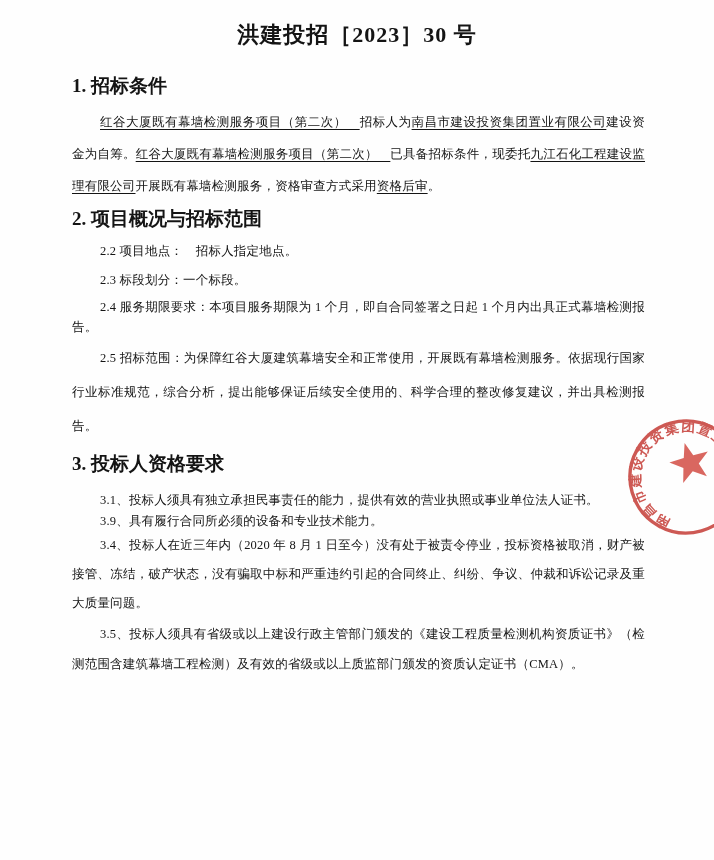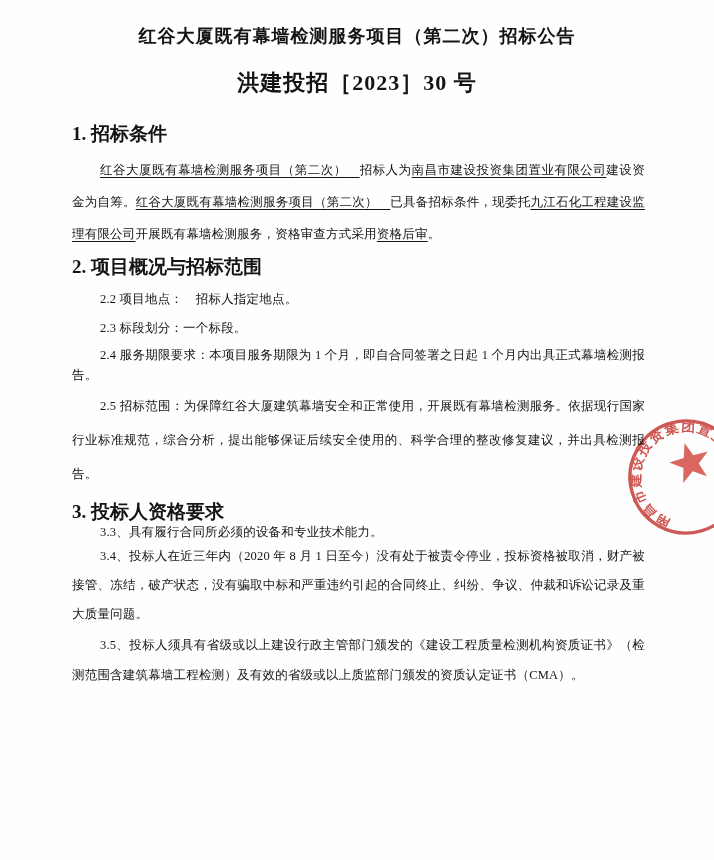--- a/index.html
+++ b/index.html
@@ -72,36 +72,36 @@
     font-weight:bold;
     letter-spacing:1.5px;
     fill:#c8423c;
   }
 </style>
 </head>
 <body>
 
 <div class="page">
 
-  <div class="title">红谷大厦既有幕墙检测服务项目（第二次）招标公告</div>
   <div class="docnum">洪建投招［2023］30 号</div>
 
   <div class="content">
 
     <div class="sec-heading h1">1. 招标条件</div>
     <p class="body-p p-cond"><span class="ul">红谷大厦既有幕墙检测服务项目（第二次）　</span><span>招标人为</span><span class="ul">南昌市建设投资集团置业有限公司</span><span>建设资金为自筹。</span><span class="ul">红谷大厦既有幕墙检测服务项目（第二次）　</span><span>已具备招标条件，现委托</span><span class="ul">九江石化工程建设监理有限公司</span><span>开展既有幕墙检测服务，资格审查方式采用</span><span class="ul">资格后审</span><span>。</span></p>
 
     <div class="sec-heading h2">2. 项目概况与招标范围</div>
     <p class="body-p mt13">2.2 项目地点：　招标人指定地点。</p>
     <p class="body-p mt9">2.3 标段划分：一个标段。</p>
     <p class="body-p mt3">2.4 服务期限要求：本项目服务期限为 1 个月，即自合同签署之日起 1 个月内出具正式幕墙检测报告。</p>
     <p class="body-p mt4 lh26">2.5 招标范围：为保障红谷大厦建筑幕墙安全和正常使用，开展既有幕墙检测服务。依据现行国家行业标准规范，综合分析，提出能够保证后续安全使用的、科学合理的整改修复建议，并出具检测报告。</p>
 
     <div class="sec-heading h3">3. 投标人资格要求</div>
-    <p class="body-p mt1">3.3、具有履行合同所必须的设备和专业技术能力。</p>
+    <p class="body-p mt17">3.1、投标人须具有独立承担民事责任的能力，提供有效的营业执照或事业单位法人证书。</p>
+    <p class="body-p mt1">3.9、具有履行合同所必须的设备和专业技术能力。</p>
     <p class="body-p mt6 lh29">3.4、投标人在近三年内（2020 年 8 月 1 日至今）没有处于被责令停业，投标资格被取消，财产被接管、冻结，破产状态，没有骗取中标和严重违约引起的合同终止、纠纷、争议、仲裁和诉讼记录及重大质量问题。</p>
     <p class="body-p mt1 lh30">3.5、投标人须具有省级或以上建设行政主管部门颁发的《建设工程质量检测机构资质证书》（检测范围含建筑幕墙工程检测）及有效的省级或以上质监部门颁发的资质认定证书（CMA）。</p>
 
   </div>
 
   <div class="seal">
     <svg width="160" height="160" viewBox="0 0 160 160">
       <g transform="rotate(-16 80 80)">
         <circle cx="80" cy="80" r="56" fill="none" stroke="#c8423c" stroke-width="3.4"></circle>
         <polygon transform="translate(88,68)" points="0,-21 4.94,-6.8 19.97,-6.49 7.99,2.6 12.34,16.99 0,8.4 -12.34,16.99 -7.99,2.6 -19.97,-6.49 -4.94,-6.8" fill="#d5524a"></polygon>

